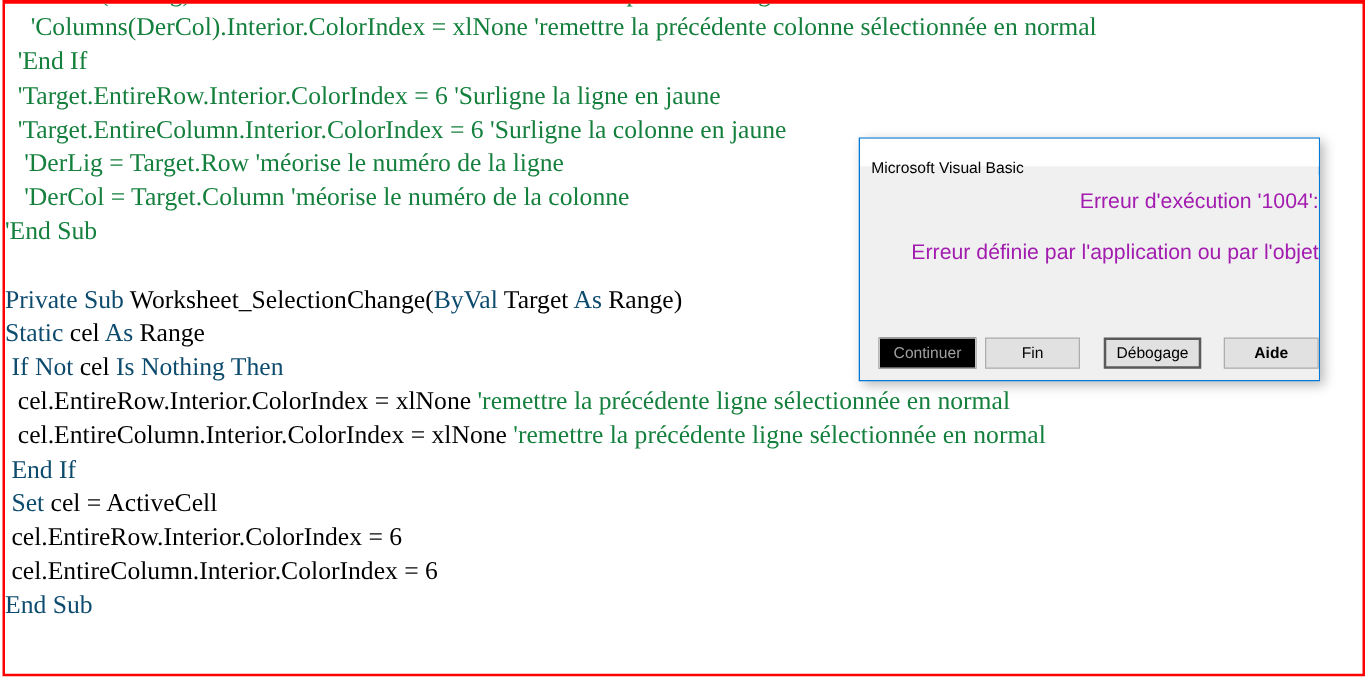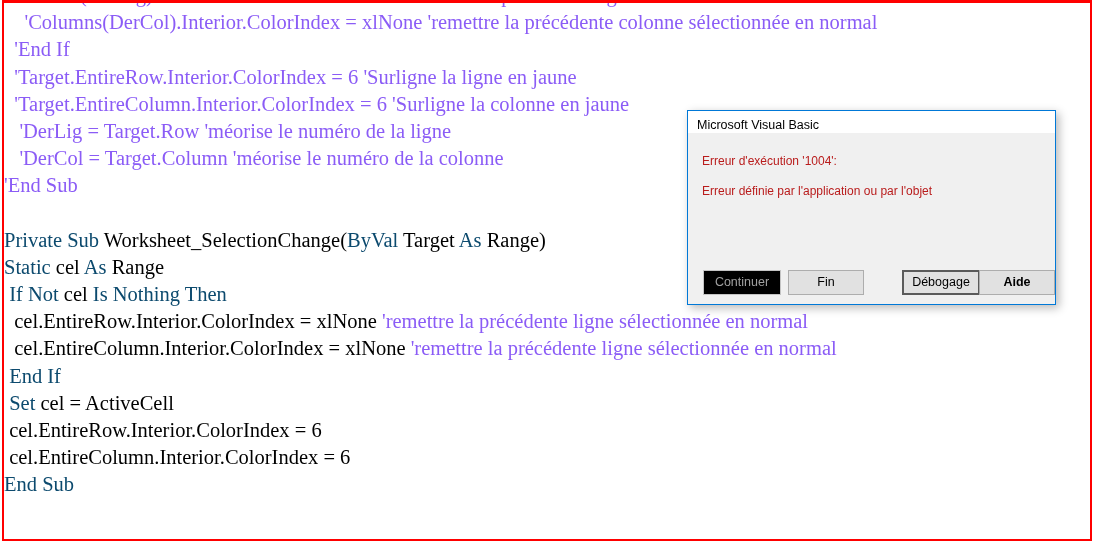--- a/index.html
+++ b/index.html
@@ -47,62 +47,63 @@
     line-height: 27.2px;
     white-space: pre;
     color: #000000;
   }
   .code-line {
     white-space: pre;
     height: 27.2px;
   }
   .kw   { color: #0c4a6e; }
   .idn  { color: #000000; text-align: center; }
-  .cmt  { color: #8b5cf6; }
+  .cmt  { color: #15803d; }
 
   
   #vb-dialog {
     position: absolute;
     left: 687px;
     top: 110px;
     width: 369px;
     height: 195px;
     box-sizing: border-box;
     background: #f0f0f0;
     border: 1px solid #0078d7;
     font-family: "Liberation Sans", "DejaVu Sans", sans-serif;
     box-shadow: 3px 3px 9px rgba(0,0,0,0.28);
   }
   #vb-titlebar {
     height: 22px;
     background: #ffffff;
     box-sizing: border-box;
-    padding: 4px 0 0 9px;
+    padding: 14px 0 0 9px;
   }
   #vb-title-text {
     font-size: 12.5px;
     color: #000000;
     line-height: 14px;
   }
   #vb-body {
     position: absolute;
     left: 0; right: 0;
     top: 29px;
     bottom: 0;
     background: #f0f0f0;
   }
   #vb-msg-area {
     padding: 13px 0 0 14px;
   }
   .vb-msg {
-    font-size: 12px;
-    color: #b91c1c;
+    font-size: 17px;
+    color: #a21caf;
     line-height: 16px;
+    text-align: right;
   }
-  #vb-msg-line2 { margin-top: 14px; }
+  #vb-msg-line2 { margin-top: 25px; }
 
   #vb-buttons {
     position: absolute;
     left: 0;
     bottom: 9px;
     width: 100%;
     height: 25px;
   }
   .vb-btn {
     position: absolute;
@@ -124,21 +125,21 @@
     color: #a0a0a0;
     background: #000000;
     border-color: #c4c4c4;
   }
   .vb-btn.default {
     border: 2px solid #5a5a5a;
     line-height: 21px;
   }
   #btn-continuer { left: 15px;  width: 78px; }
   #btn-fin       { left: 100px; width: 76px; }
-  #btn-debogage  { left: 214px; width: 78px; }
+  #btn-debogage  { left: 195px; width: 78px; }
   #btn-aide      { left: 291px; width: 76px; font-weight: bold; }
 </style>
 </head>
 <body>
 
 <div id="screen">
 
   <div id="code-frame">
     <div id="code-listing"><div class="code-line"><span class="cmt">     'Rows(DerLig).Interior.ColorIndex = xlNone 'remettre la précédente ligne sélectionnée en normal</span></div><div class="code-line"><span class="cmt">    'Columns(DerCol).Interior.ColorIndex = xlNone 'remettre la précédente colonne sélectionnée en normal</span></div><div class="code-line"><span class="cmt">  'End If</span></div><div class="code-line"><span class="cmt">  'Target.EntireRow.Interior.ColorIndex = 6 'Surligne la ligne en jaune</span></div><div class="code-line"><span class="cmt">  'Target.EntireColumn.Interior.ColorIndex = 6 'Surligne la colonne en jaune</span></div><div class="code-line"><span class="cmt">   'DerLig = Target.Row 'méorise le numéro de la ligne</span></div><div class="code-line"><span class="cmt">   'DerCol = Target.Column 'méorise le numéro de la colonne</span></div><div class="code-line"><span class="cmt">'End Sub</span></div><div class="code-line">&nbsp;</div><div class="code-line"><span class="kw">Private Sub </span><span class="idn">Worksheet_SelectionChange(</span><span class="kw">ByVal </span><span class="idn">Target </span><span class="kw">As </span><span class="idn">Range)</span></div><div class="code-line"><span class="kw">Static </span><span class="idn">cel </span><span class="kw">As </span><span class="idn">Range</span></div><div class="code-line"><span class="kw"> If Not </span><span class="idn">cel </span><span class="kw">Is Nothing Then</span></div><div class="code-line"><span class="idn">  cel.EntireRow.Interior.ColorIndex = xlNone </span><span class="cmt">'remettre la précédente ligne sélectionnée en normal</span></div><div class="code-line"><span class="idn">  cel.EntireColumn.Interior.ColorIndex = xlNone </span><span class="cmt">'remettre la précédente ligne sélectionnée en normal</span></div><div class="code-line"><span class="kw"> End If</span></div><div class="code-line"><span class="kw"> Set </span><span class="idn">cel = ActiveCell</span></div><div class="code-line"><span class="idn"> cel.EntireRow.Interior.ColorIndex = 6</span></div><div class="code-line"><span class="idn"> cel.EntireColumn.Interior.ColorIndex = 6</span></div><div class="code-line"><span class="kw">End Sub</span></div></div>
   </div>

